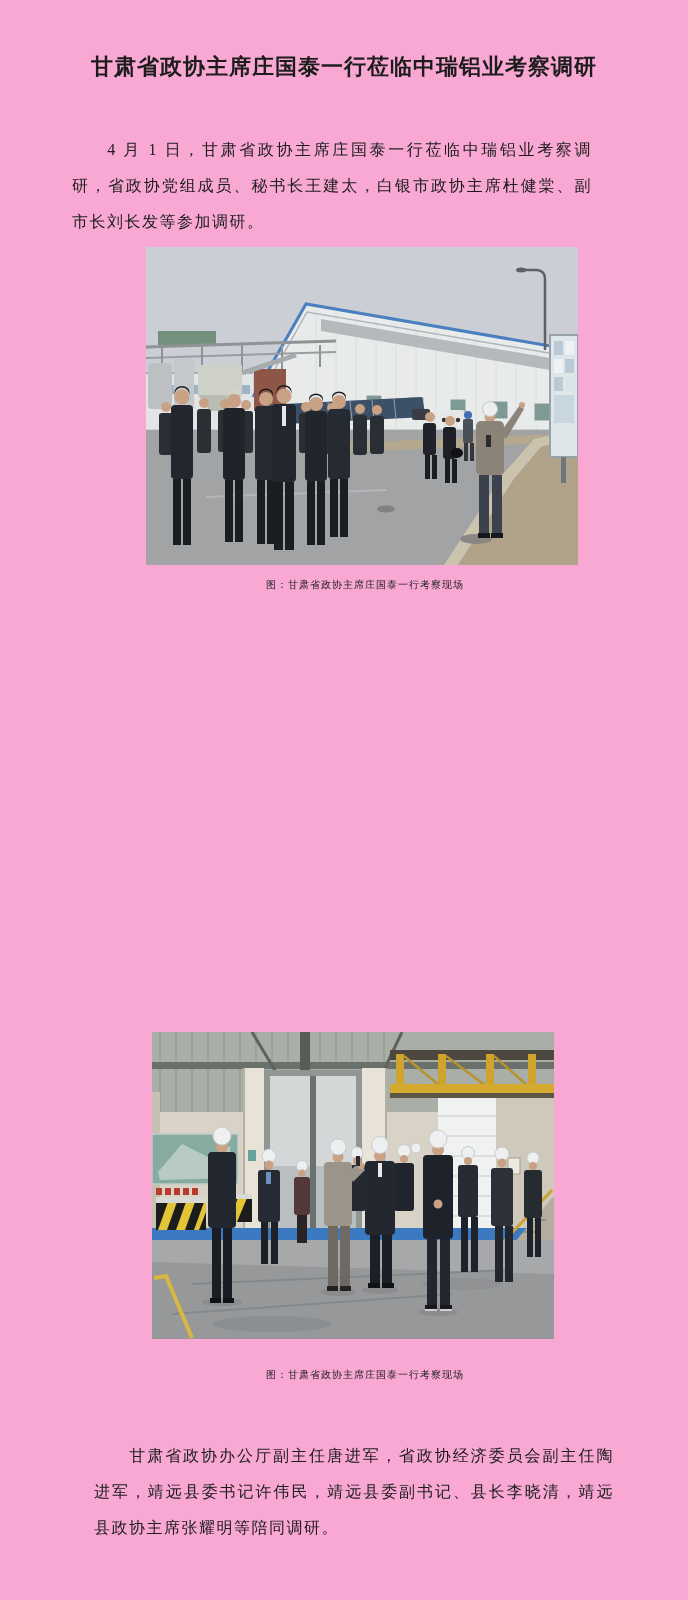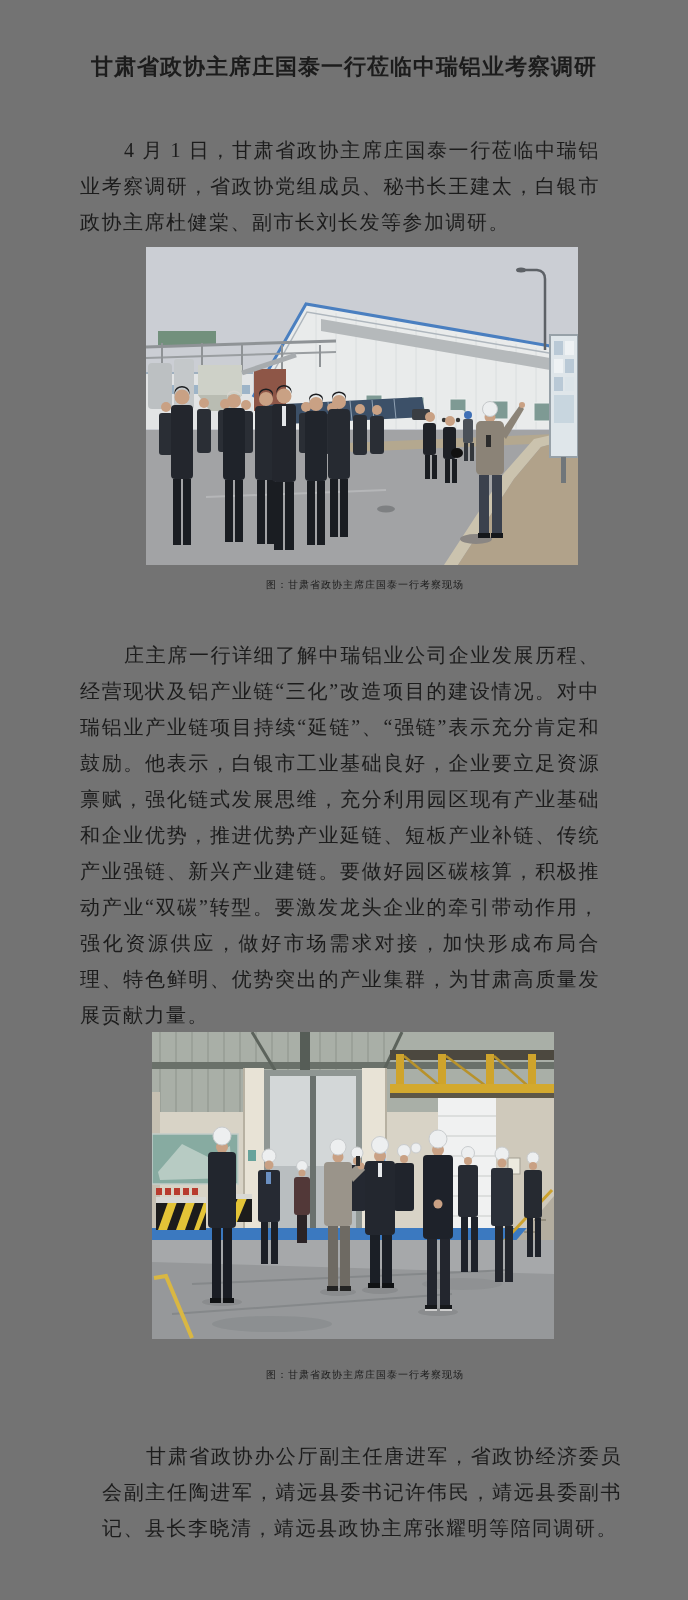--- a/index.html
+++ b/index.html
@@ -1,38 +1,38 @@
 <!DOCTYPE html>
 <html><head>
 <meta charset="utf-8">
 <style>
   html,body{margin:0;padding:0;background:#ffffff;}
   .page{
     position:relative;
     width:688px;
     height:1600px;
-    background:#737373;
+    background:#f9a8d4;
     font-family:"Liberation Serif","DejaVu Serif",serif;
     color:#1c1c1c;
     overflow:hidden;
   }
   .title{
     position:absolute;
     top:52px;left:0;width:100%;
     margin:0;
     text-align:center;
     font-size:22px;
     font-weight:bold;
     letter-spacing:1px;
   }
   .para{
     position:absolute;
-    left:80px;width:520px;
+    left:72px;width:520px;
     margin:0;
-    font-size:20px;
+    font-size:16px;
     line-height:36px;
     letter-spacing:1.5px;
     text-align:justify;
     text-indent:2.2em;
   }
   .p1{top:132px;}
   .p2{top:637px;}
   .p3{top:1438px;margin-left:22px;}
   .photo{position:absolute;margin:0;padding:0;line-height:0;}
   .photo1{top:247px;left:146px;width:432px;height:318px;}
@@ -229,21 +229,20 @@
       <rect x="340" y="188" width="5" height="12" fill="#2b2b2b"></rect>
       <rect x="333" y="228" width="10" height="58" fill="#3b414d"></rect>
         <rect x="346" y="228" width="10" height="58" fill="#3b414d"></rect>
       <rect x="332" y="286" width="12" height="5" fill="#15171a"></rect>
         <rect x="345" y="286" width="12" height="5" fill="#15171a"></rect>
     </svg>
   </figure>
 
   <div class="caption caption1">图：甘肃省政协主席庄国泰一行考察现场</div>
 
-  <p class="para p2">庄主席一行详细了解中瑞铝业公司企业发展历程、经营现状及铝产业链“三化”改造项目的建设情况。对中瑞铝业产业链项目持续“延链”、“强链”表示充分肯定和鼓励。他表示，白银市工业基础良好，企业要立足资源禀赋，强化链式发展思维，充分利用园区现有产业基础和企业优势，推进优势产业延链、短板产业补链、传统产业强链、新兴产业建链。要做好园区碳核算，积极推动产业“双碳”转型。要激发龙头企业的牵引带动作用，强化资源供应，做好市场需求对接，加快形成布局合理、特色鲜明、优势突出的产业集群，为甘肃高质量发展贡献力量。</p>
 
   <figure class="photo photo2">
     <svg viewBox="0 0 402 307" width="402" height="307">
 
       <rect width="402" height="307" fill="#d8d3c6"></rect>
 
       <rect x="0" y="0" width="402" height="80" fill="#a9afa7"></rect>
       <g stroke="#979d95" stroke-width="1.5">
         <line x1="8" y1="0" x2="8" y2="80"></line>
           <line x1="24" y1="0" x2="24" y2="80"></line>

